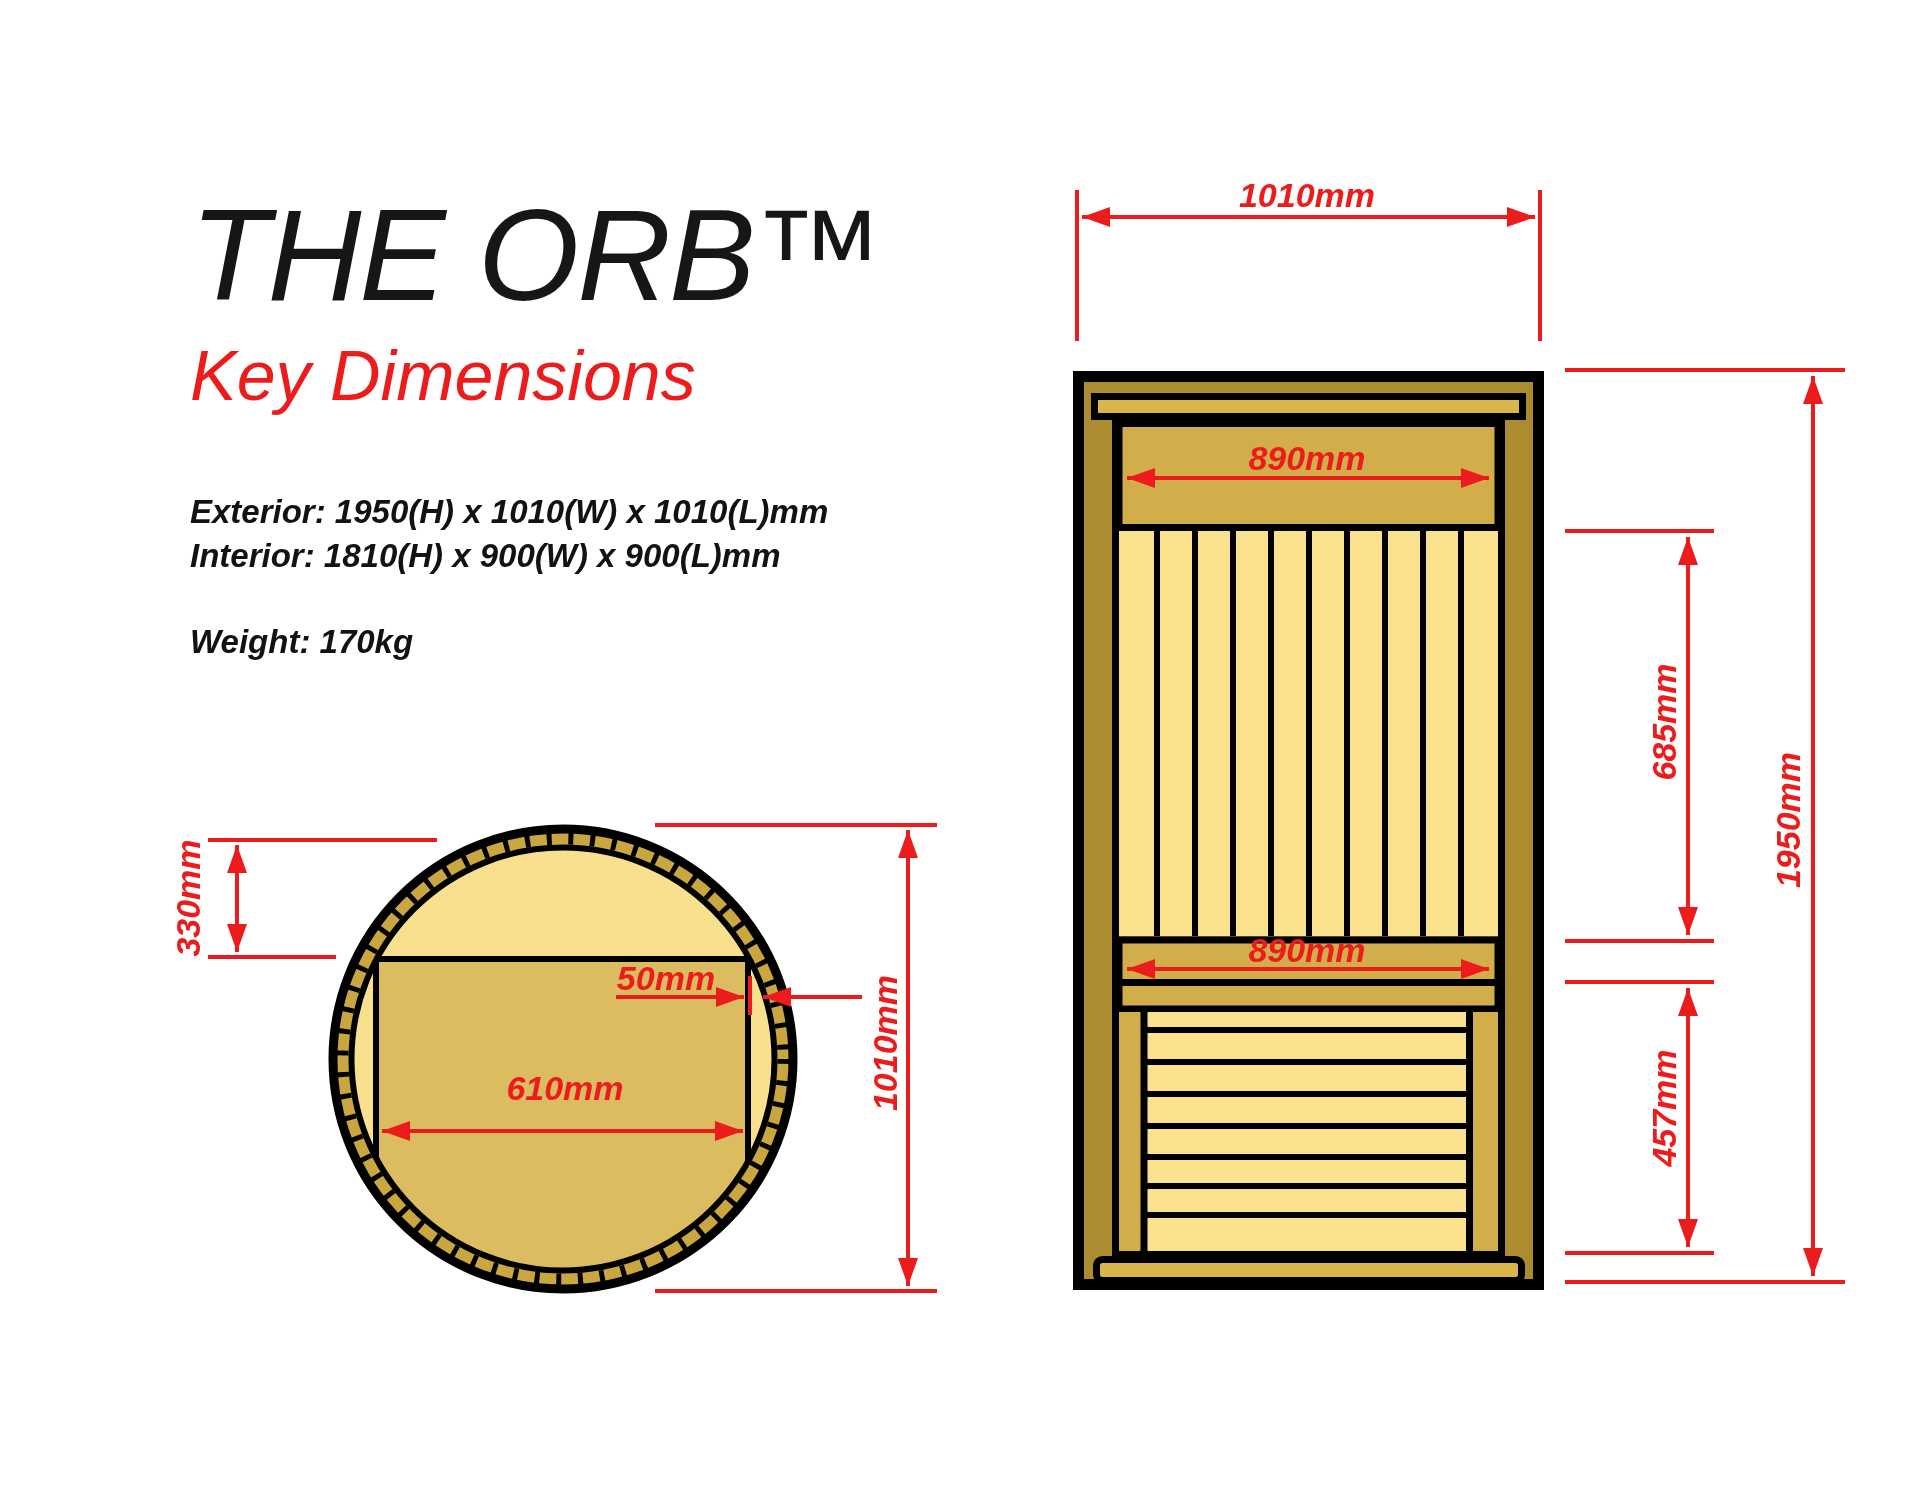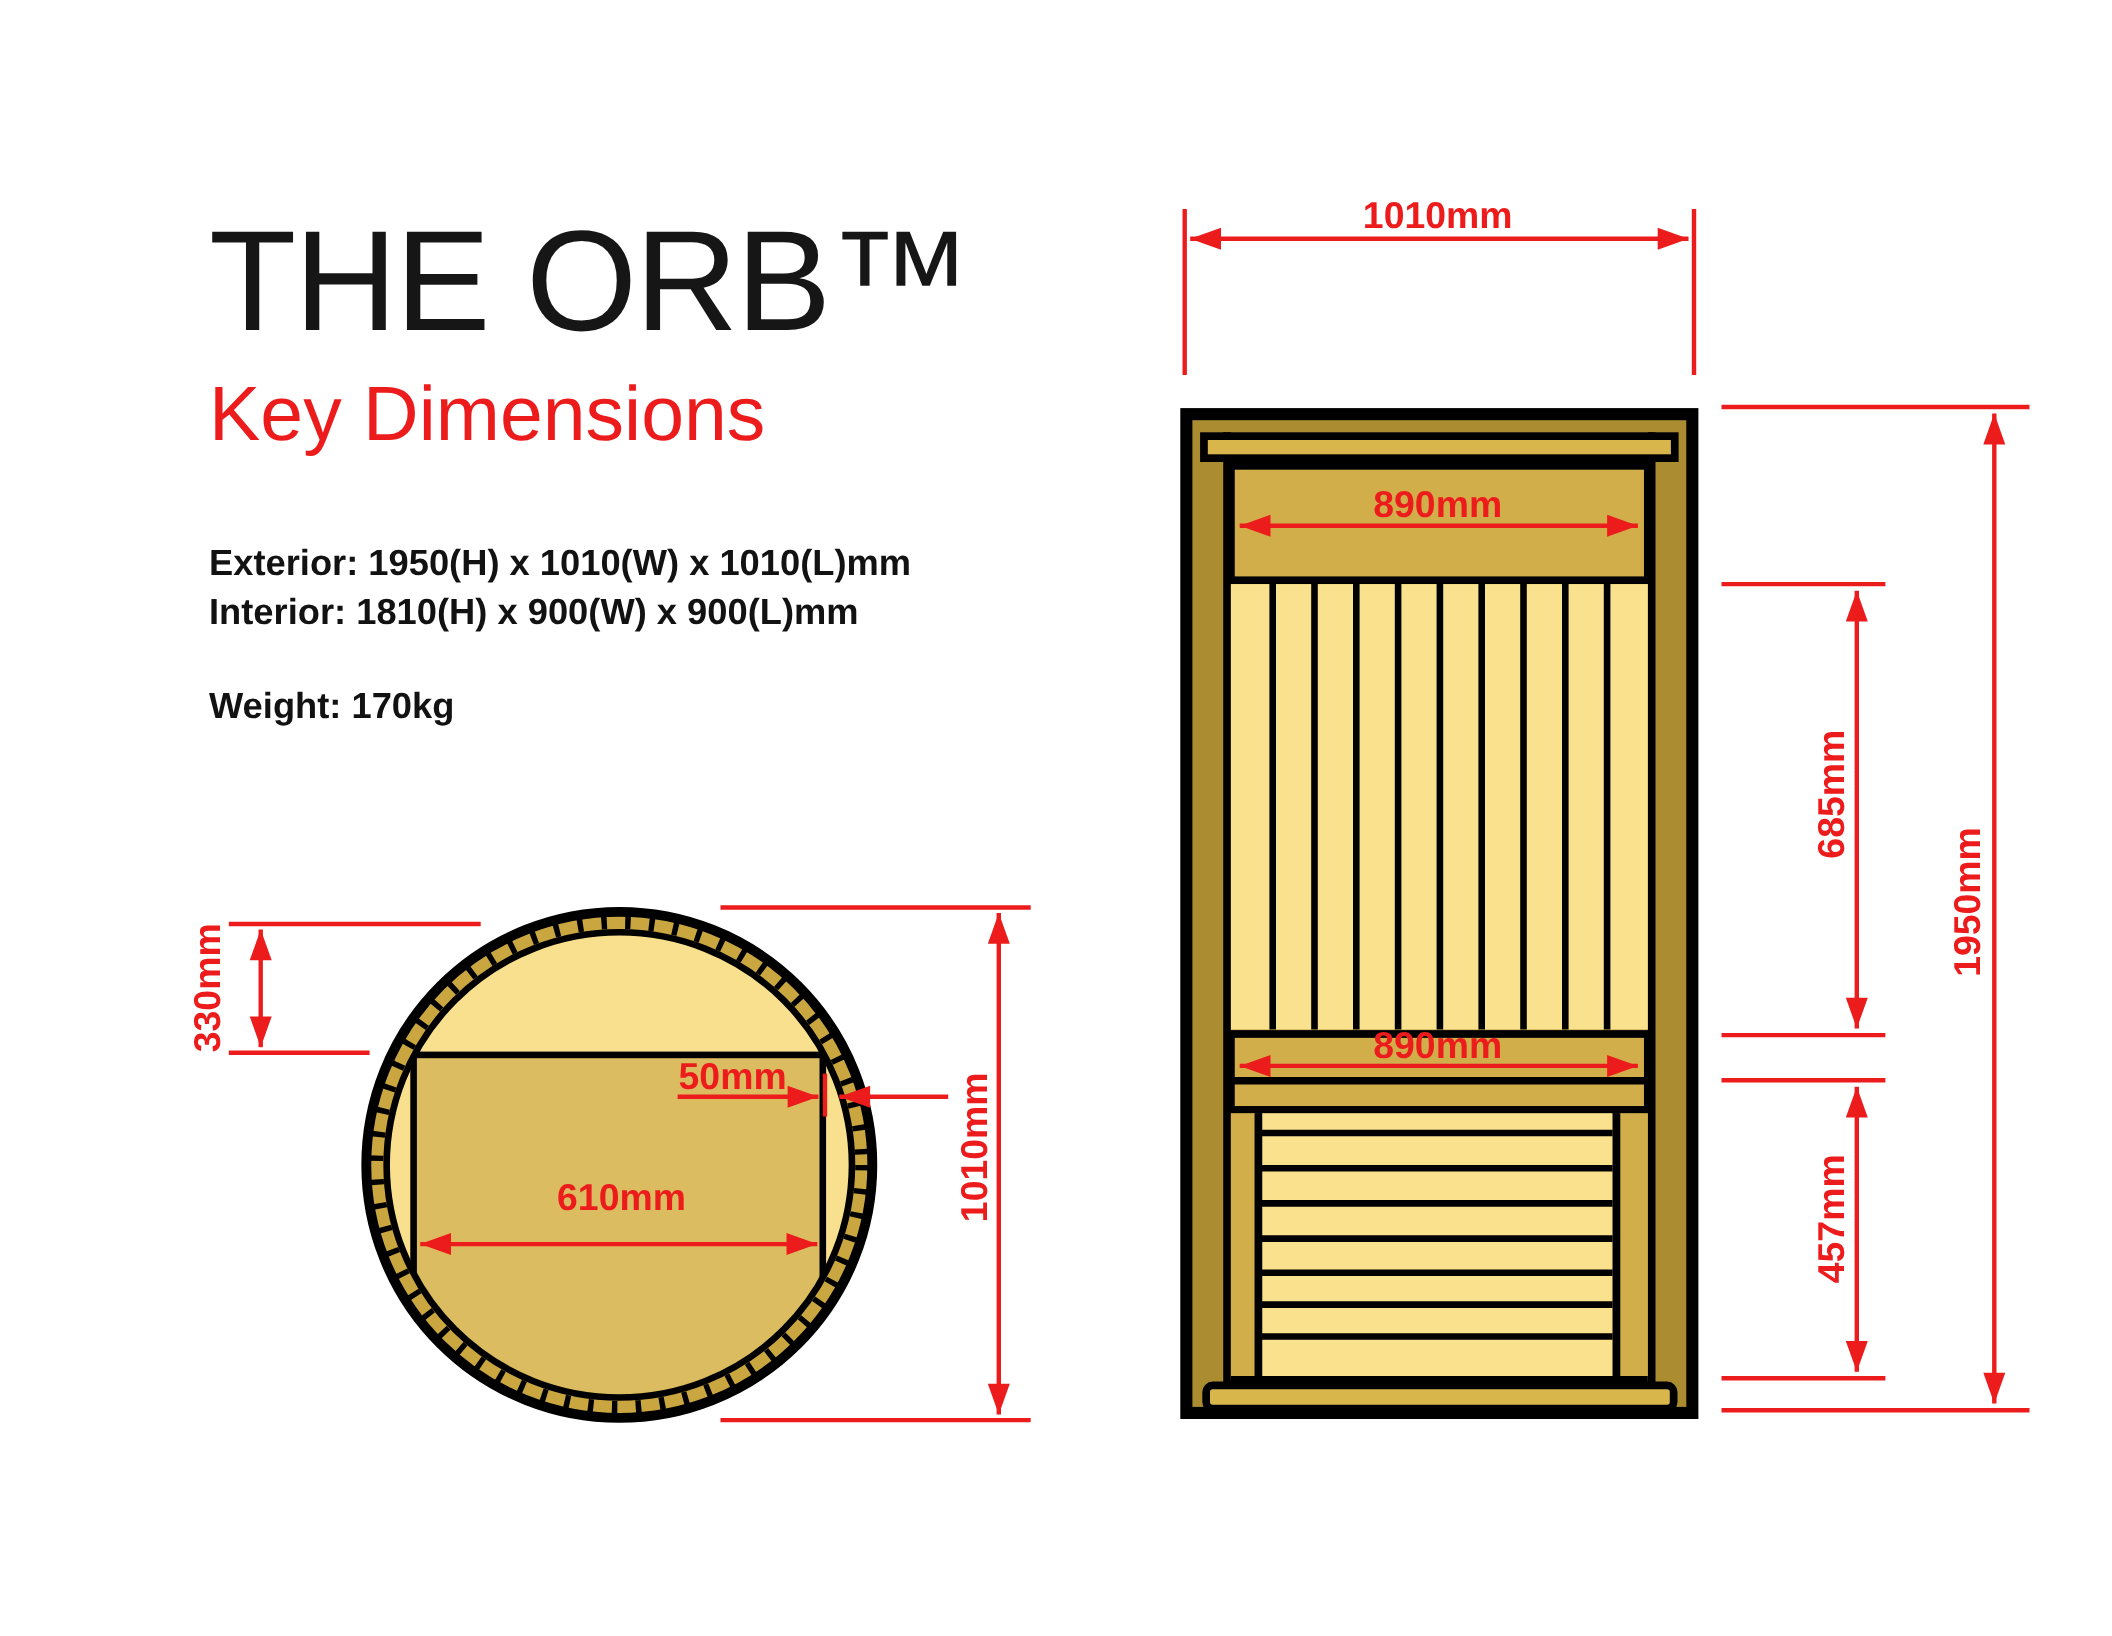--- a/index.html
+++ b/index.html
@@ -1,16 +1,16 @@
 <!DOCTYPE html>
 <html><head>
 <meta charset="utf-8">
 <style>
   html,body{margin:0;padding:0;background:#fff;}
-  #canvas{position:relative;width:1920px;height:1487px;background:#ffffff;overflow:hidden;}
+  #canvas{position:relative;width:1920px;height:1487px;background:#ffffff;overflow:hidden;font-style:italic;}
   svg{display:block;}
   text{font-family:"Liberation Sans","DejaVu Sans",sans-serif;}
   .title-text{font-size:130px;letter-spacing:-2px;fill:#161616;font-weight:400;}
   .subtitle-text{font-size:70px;fill:#ED1C1C;font-weight:400;}
   .spec-text{font-size:33px;font-weight:700;fill:#121212;}
   .dim-label{font-size:34px;font-weight:700;fill:#ED1C1C;}
   .redline{stroke:#ED1C1C;stroke-width:4;fill:none;}
 </style>
 </head>
 <body>

